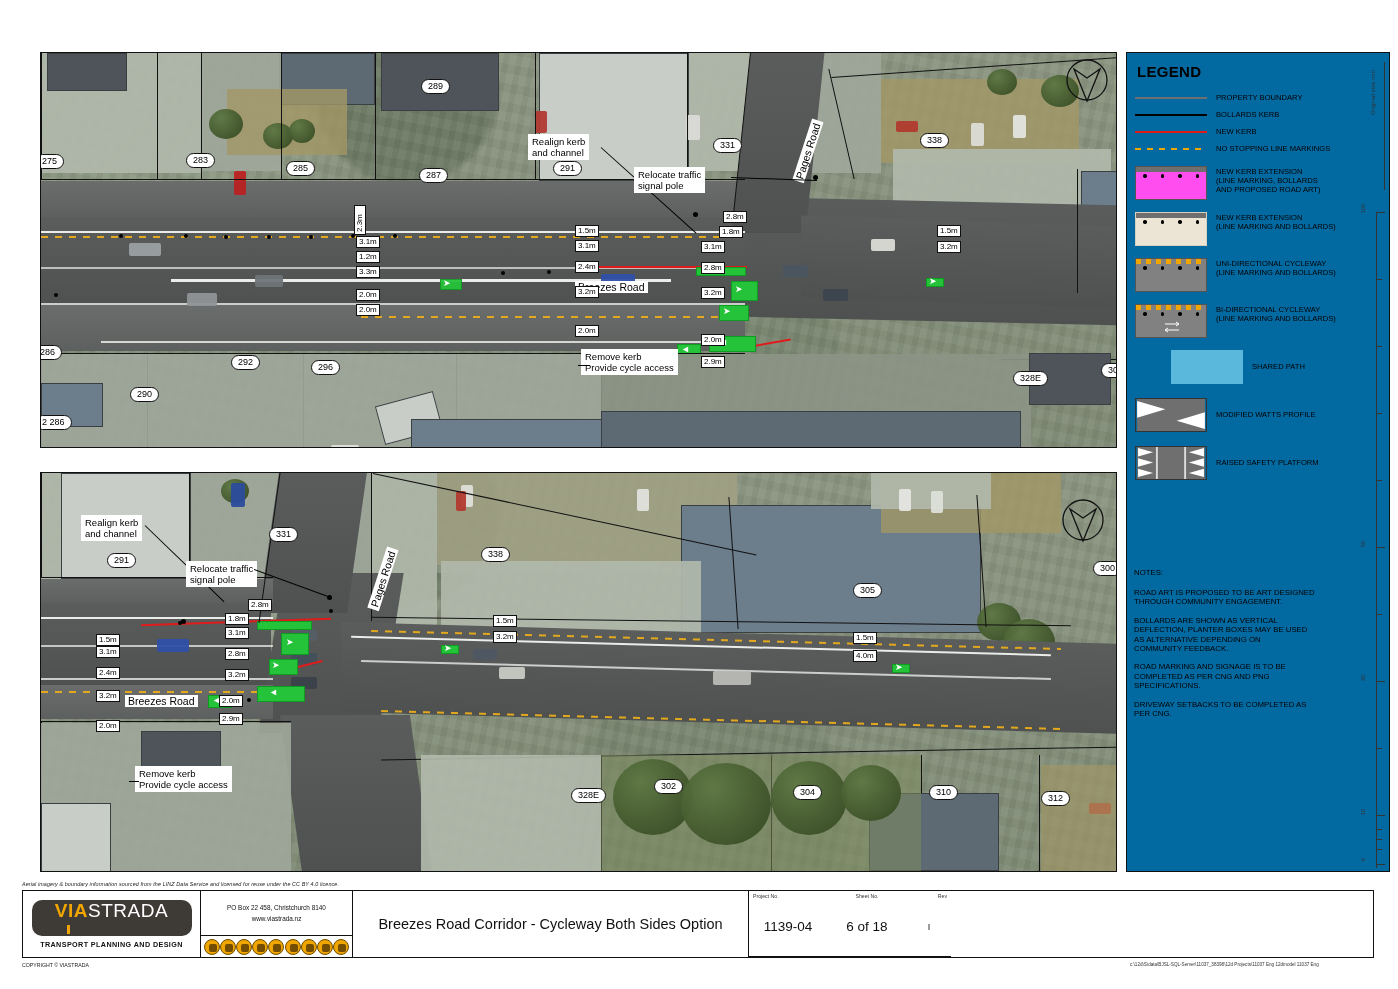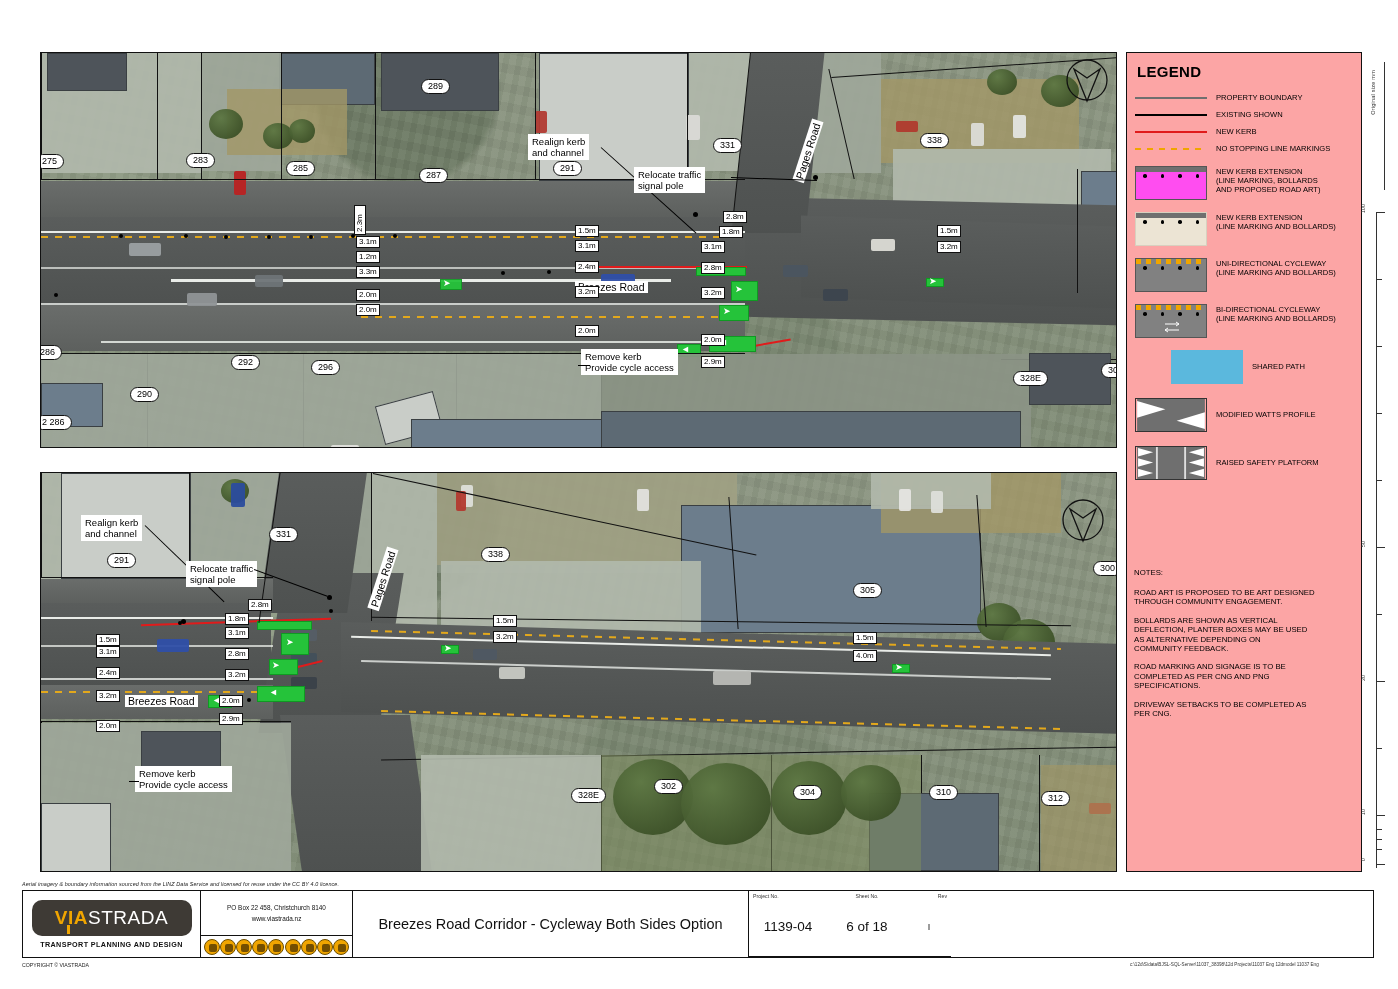--- a/index.html
+++ b/index.html
@@ -124,23 +124,23 @@
     white-space: nowrap;
   }
   .roadname.rot { transform: rotate(-72deg); transform-origin: 50% 50%; }
 
   
   .north { position: absolute; width: 46px; height: 46px; }
 
   
   #legend-panel {
     position: absolute;
-    left: 1126px; top: 52px; width: 236px; height: 820px;
+    left: 1126px; top: 52px; width: 264px; height: 820px;
     border: 1px solid #111;
-    background: #fca5a5;
+    background: #0369a1;
     padding: 8px 8px 0 8px;
   }
   #legend-title { font-size: 15px; font-weight: bold; margin: 2px 0 12px 2px; letter-spacing: .3px; }
   .leg-row { display: flex; align-items: flex-start; margin-bottom: 6px; }
   .leg-swatch { width: 72px; flex: 0 0 72px; margin-right: 9px; position: relative; }
   .leg-text { font-size: 7.6px; line-height: 9.2px; color: #000; white-space: pre-line; padding-top: 1px; }
 
   .sw-line { height: 11px; position: relative; }
   .sw-line i { position: absolute; left: 0; right: 0; top: 5px; height: 1.6px; display: block; }
   .sw-dashline i {
@@ -183,21 +183,21 @@
   #titleblock {
     position: absolute; left: 22px; top: 890px; width: 1352px; height: 68px;
     border: 1px solid #111; display: flex;
   }
   .tb-logo {
     width: 178px; border-right: 1px solid #111;
     display: flex; flex-direction: column; align-items: center; justify-content: center;
   }
   .logo-pill {
     width: 160px; height: 36px; background: #3e3a35; border-radius: 10px;
-    display: flex; align-items: center; justify-content: center; position: relative;
+    display: flex; align-items: flex-start; justify-content: center; position: relative;
   }
   .logo-txt { font-size: 19px; letter-spacing: .5px; color: #fff; font-family: "Liberation Sans", sans-serif; }
   .logo-txt .via { color: #f0a500; font-weight: bold; }
   .logo-txt .strada { color: #fff; }
   .logo-tick { position: absolute; left: 35px; bottom: 2px; width: 3px; height: 9px; background: #f0a500; }
   .tb-logo-sub { font-size: 7.2px; font-weight: bold; letter-spacing: .4px; margin-top: 4px; color: #111; }
 
   .tb-contact { width: 152px; border-right: 1px solid #111; display: flex; flex-direction: column; }
   .tb-contact .addr { flex: 1; display: flex; flex-direction: column; align-items: center; justify-content: center; }
   .tb-contact .addr div { font-size: 6.4px; margin: 2px 0; color: #111; }
@@ -572,21 +572,21 @@
       </div>
       <div class="leg-text">PROPERTY BOUNDARY</div>
     </div>
 
     <div class="leg-row">
       <div class="leg-swatch">
         <div class="sw-line">
             <i style="background:#000;"></i>
           </div>
       </div>
-      <div class="leg-text">EXISTING SHOWN</div>
+      <div class="leg-text">BOLLARDS KERB</div>
     </div>
 
     <div class="leg-row">
       <div class="leg-swatch">
         <div class="sw-line">
             <i style="background:#e01b1b;"></i>
           </div>
       </div>
       <div class="leg-text">NEW KERB</div>
     </div>

